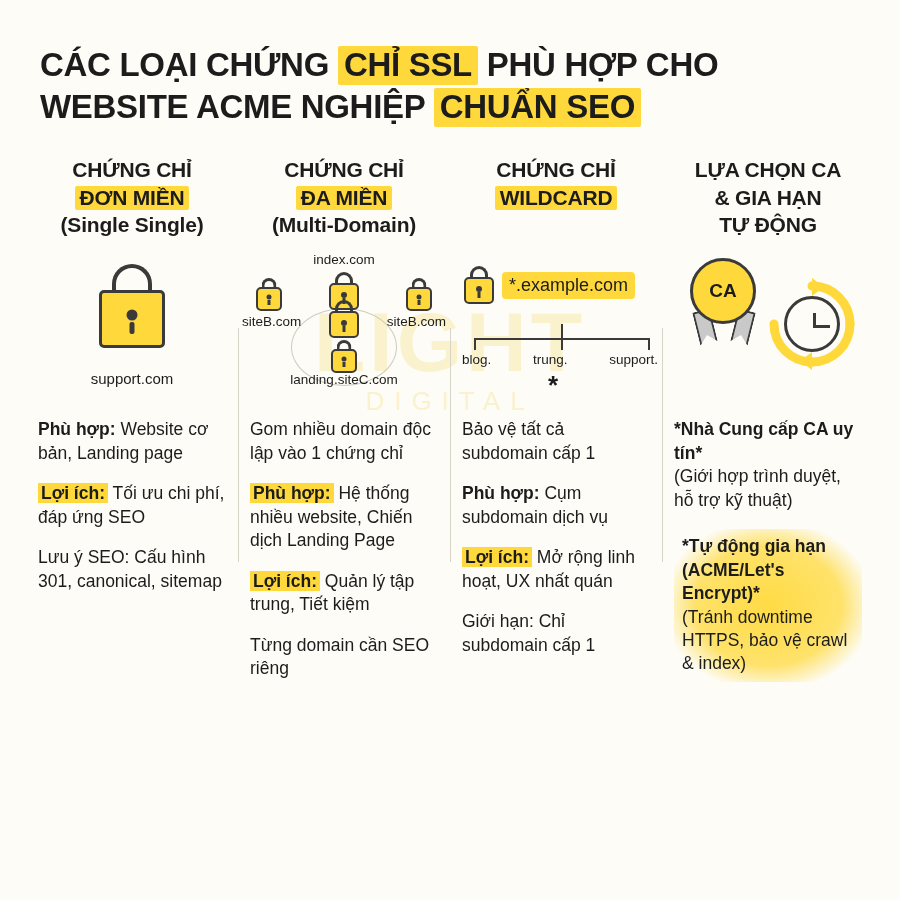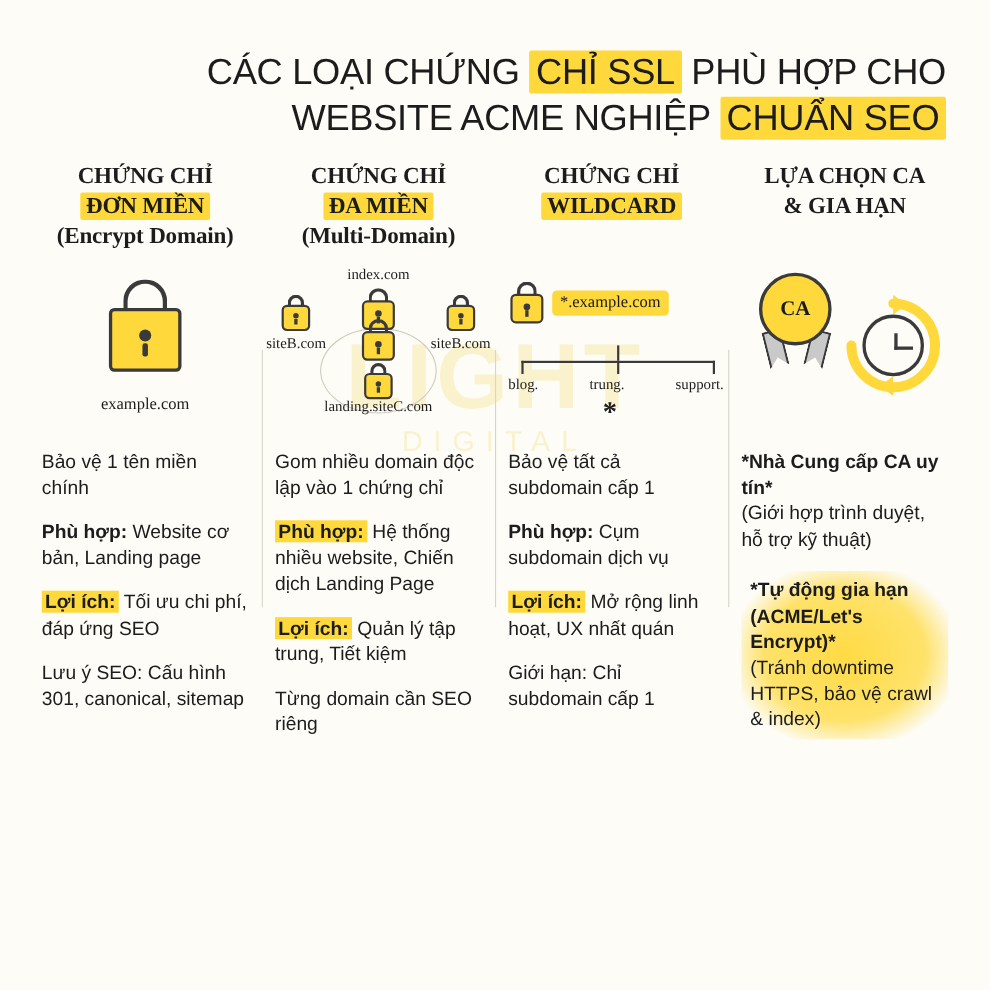--- a/index.html
+++ b/index.html
@@ -42,42 +42,41 @@
     font-size: 26px;
     letter-spacing: 10px;
     font-weight: normal;
     margin-top: 4px;
   }
 
   
   .title {
     position: relative;
     padding: 44px 40px 0 40px;
-    text-align: right;
+    text-align: left;
     font-size: 33px;
-    font-weight: normal;
+    font-weight: bold;
     line-height: 1.28;
     letter-spacing: -0.3px;
     z-index: 3;
   }
   .hl {
     background: #ffd93b;
     padding: 0 6px 2px 6px;
     border-radius: 2px;
   }
 
   
   .columns {
     position: relative;
     display: flex;
-    margin-top: 18px;
+    margin-top: 28px;
     z-index: 3;
     padding: 0 26px;
     box-sizing: border-box;
-    font-family: Liberation Serif, serif;
   }
   .col {
     width: 25%;
     box-sizing: border-box;
     padding: 0 12px;
     position: relative;
   }
   .col + .col::before {
     content: "";
     position: absolute;
@@ -167,21 +166,21 @@
     left: 2px;
     top: 14px;
     display: flex;
     align-items: center;
     gap: 8px;
   }
   .wild-pill .txt {
     background: #ffd93b;
     border-radius: 4px;
     padding: 3px 7px;
-    font-size: 15px;
+    font-size: 18px;
   }
   .tree {
     position: absolute;
     left: 4px;
     top: 72px;
     width: 190px;
     height: 40px;
   }
   .tree .vtop { position:absolute; left:95px; top:0; width:1.5px; height:14px; background:#3a3a3a; }
   .tree .hbar { position:absolute; left:8px; top:14px; width:176px; height:1.5px; background:#3a3a3a; }
@@ -296,31 +295,31 @@
       <span>WEBSITE ACME NGHIỆP </span><span class="hl">CHUẨN SEO</span>
     </div>
   </div>
 
   <div class="columns">
 
     <div class="col">
       <div class="col-head">
         <div>CHỨNG CHỈ</div>
         <div><span class="hl">ĐƠN MIỀN</span></div>
-        <div>(Encrypt Domain)</div>
+        <div>(Single Single)</div>
       </div>
       <div class="art">
         <div class="lock c1-lock" style="width:66px;height:84px;">
           <div class="shackle" style="width:40px;height:26px;border-radius:20px 20px 0 0;top:0;"></div>
           <div class="body" style="width:66px;height:58px;position:absolute;top:26px;left:0;">
             <div class="key" style="width:11px;height:11px;margin-top:-4px;"></div>
             <div class="keytail" style="width:5px;height:12px;top:50%;margin-top:3px;border-radius:2px;"></div>
           </div>
         </div>
-        <div class="c1-label">example.com</div>
+        <div class="c1-label">support.com</div>
       </div>
     </div>
 
     <div class="col">
       <div class="col-head">
         <div>CHỨNG CHỈ</div>
         <div><span class="hl">ĐA MIỀN</span></div>
         <div>(Multi-Domain)</div>
       </div>
       <div class="art">
@@ -408,20 +407,21 @@
           </div>
           <div class="star">*</div>
         </div>
       </div>
     </div>
 
     <div class="col">
       <div class="col-head">
         <div>LỰA CHỌN CA</div>
         <div>&amp; GIA HẠN</div>
+        <div>TỰ ĐỘNG</div>
       </div>
       <div class="art">
         <div class="c4">
           <div class="ca-badge">
             <div class="ribbon left"></div>
             <div class="ribbon right"></div>
             <div class="ca-circle">CA</div>
           </div>
 
           <div class="clock-wrap">
@@ -438,21 +438,20 @@
             </div>
           </div>
         </div>
       </div>
     </div>
   </div>
 
   <div class="body-row">
 
     <div class="bcol">
-      <p><span>Bảo vệ 1 tên miền chính</span></p>
       <p><b>Phù hợp:</b><span> Website cơ bản, Landing page</span></p>
       <p><span class="lab">Lợi ích:</span><span> Tối ưu chi phí, đáp ứng SEO</span></p>
       <p><span>Lưu ý SEO: Cấu hình 301, canonical, sitemap</span></p>
     </div>
 
     <div class="bcol">
       <p><span>Gom nhiều domain độc lập vào 1 chứng chỉ</span></p>
       <p><span class="lab">Phù hợp:</span><span> Hệ thống nhiều website, Chiến dịch Landing Page</span></p>
       <p><span class="lab">Lợi ích:</span><span> Quản lý tập trung, Tiết kiệm</span></p>
       <p><span>Từng domain cần SEO riêng</span></p>

